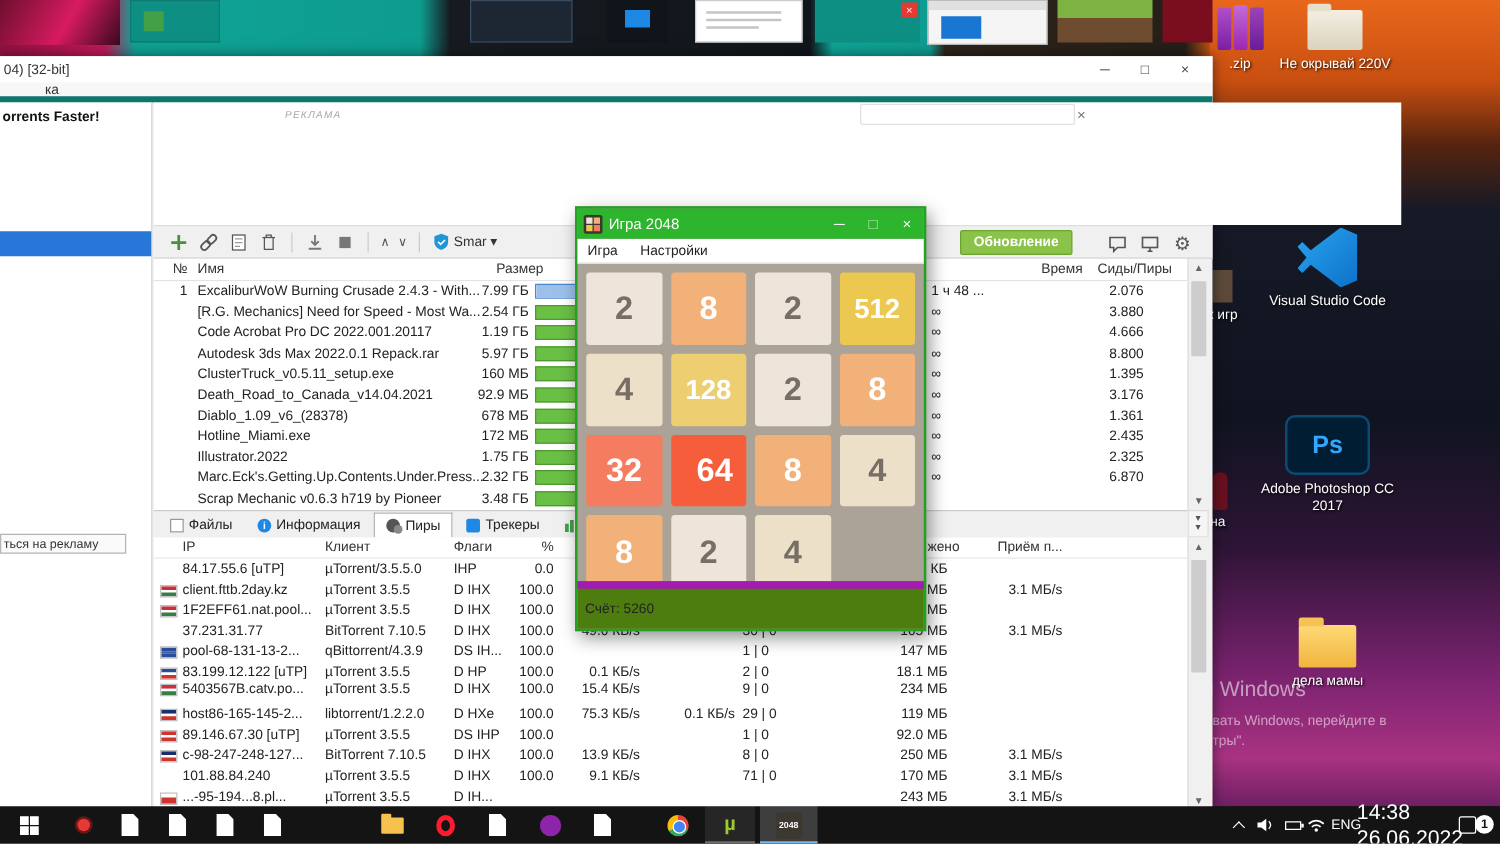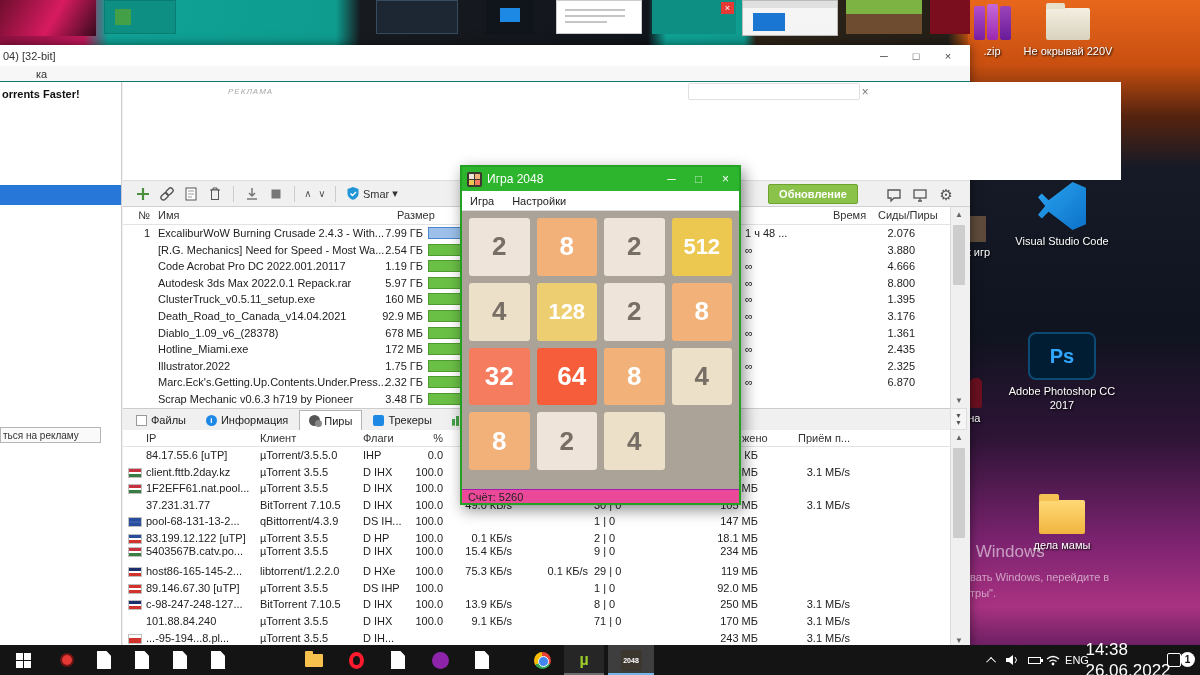--- a/index.html
+++ b/index.html
@@ -43,21 +43,21 @@
 .pfrag2{position:absolute;left:970px;top:378px;width:12px;height:30px;background:#6a1020;border-radius:5px 5px 2px 2px;z-index:2;}
 .snow{position:absolute;left:950px;top:478px;font-size:40px;color:#53d6e8;z-index:2;font-weight:bold;}
 .activation{position:absolute;left:888px;top:542px;z-index:2;color:rgba(255,255,255,.55);}
 .activation .l1{font-size:17px;margin-bottom:8px;}
 .activation .l2,.activation .l3{font-size:11px;line-height:1.45;}
 
 .ut{position:absolute;left:0;top:45px;width:970px;height:603px;background:#f0f0f0;z-index:3;box-shadow:0 0 10px rgba(0,0,0,.5);}
 .ut-title{height:21px;background:#fff;display:flex;align-items:center;font-size:11px;color:#333;padding-left:3px;position:relative;}
 .ut-controls{position:absolute;right:6px;top:0;display:flex;}
 .wbtn{width:32px;height:21px;display:flex;align-items:center;justify-content:center;color:#444;font-size:11px;}
-.ut-menu{height:16px;background:#f7f7f7;font-size:11px;color:#333;padding-left:36px;display:flex;align-items:center;border-bottom:1px solid #0f766e;}
+.ut-menu{height:16px;background:#f7f7f7;font-size:11px;color:#333;padding-left:36px;display:flex;align-items:center;border-bottom:5px solid #0f766e;}
 .ut-side{position:absolute;left:0;top:37px;width:122px;bottom:0;background:#fff;border-right:1px solid #cfcfcf;}
 .promo{margin:6px 2px;font-weight:bold;font-size:11px;color:#111;}
 .side-sel{position:absolute;left:0;top:103px;width:100%;height:20px;background:#2677d8;}
 .report{position:absolute;left:0;top:345px;width:101px;height:16px;border:1px solid #b5b5b5;background:#fafafa;font-size:10px;color:#333;display:flex;align-items:center;padding-left:2px;white-space:nowrap;overflow:hidden;}
 .ut-ad{position:absolute;left:123px;top:37px;width:998px;height:98px;background:#fff;font-style:italic;}
 .ad-label{position:absolute;left:105px;top:5px;font-size:8px;color:#a8a8a8;letter-spacing:1px;}
 .ad-frame{position:absolute;left:565px;top:1px;width:172px;height:17px;border:1px solid #e0e0e0;border-radius:2px;}
 .ad-close{position:absolute;left:735px;top:3px;color:#777;font-size:12px;width:14px;text-align:center;}
 .ut-toolbar{position:absolute;left:123px;top:135px;width:847px;height:27px;background:#f0f0f0;border-top:1px solid #ddd;border-bottom:1px solid #d0d0d0;display:flex;align-items:center;padding-left:8px;}
 .ticon{width:20px;height:20px;margin:0 2px;display:flex;align-items:center;justify-content:center;color:#555;}
@@ -122,21 +122,21 @@
 .g-name{color:#fff;font-size:12px;}
 .g-controls{margin-left:auto;display:flex;}
 .gbtn{width:27px;height:24px;color:#fff;display:flex;align-items:center;justify-content:center;font-size:12px;}
 .g-menu{height:20px;background:#fff;display:flex;align-items:center;gap:18px;padding-left:8px;font-size:11px;color:#222;border-bottom:1px solid #ddd;}
 .g-board{position:absolute;left:0;top:44px;right:0;bottom:26px;display:grid;grid-template-columns:repeat(4,1fr);grid-template-rows:repeat(4,1fr);gap:7px;padding:7px;}
 .tile{display:flex;align-items:center;justify-content:center;font-weight:bold;font-size:26px;border-radius:3px;background:#cdc1b4;color:#776e65;}
 .v2{background:#eee4da;}.v4{background:#ede0c8;}
 .v8{background:#f2b179;color:#fff;}.v16{background:#f59563;color:#fff;}
 .v32{background:#f67c5f;color:#fff;}.v64{background:#f65e3b;color:#fff;padding-left:10px;}
 .v128{background:#edcf72;color:#fff;font-size:22px;}.v512{background:#edc850;color:#fff;font-size:22px;}
-.g-status{position:absolute;left:0;bottom:0;right:0;height:14px;background:#ec4899;display:flex;align-items:center;padding-left:6px;font-size:11px;color:#222;border-top:1px solid #a21caf;}
+.g-status{position:absolute;left:0;bottom:0;right:0;height:38px;background:#4d7c0f;display:flex;align-items:center;padding-left:6px;font-size:11px;color:#222;border-top:6px solid #a21caf;}
 
 .taskbar{position:absolute;left:0;top:645px;width:1200px;height:30px;background:#141414;z-index:6;}
 .tb{position:absolute;top:0;height:30px;display:flex;align-items:center;justify-content:center;}
 .winlogo{display:grid;grid-template-columns:7px 7px;grid-template-rows:7px 7px;gap:1px;}
 .winlogo i{background:#fff;display:block;}
 .rec{width:14px;height:14px;border-radius:50%;background:#e53935;border:2px solid #6d1515;}
 .doc{width:14px;height:18px;background:#fff;clip-path:polygon(0 0,68% 0,100% 26%,100% 100%,0 100%);}
 .tfold{width:18px;height:13px;background:#f6c14d;border-radius:1px;position:relative;}
 .tfold:before{content:"";position:absolute;top:-3px;left:0;width:8px;height:4px;background:#f6c14d;border-radius:1px 1px 0 0;}
 .opera{width:15px;height:17px;border-radius:50%;border:4px solid #ff1b2d;}

